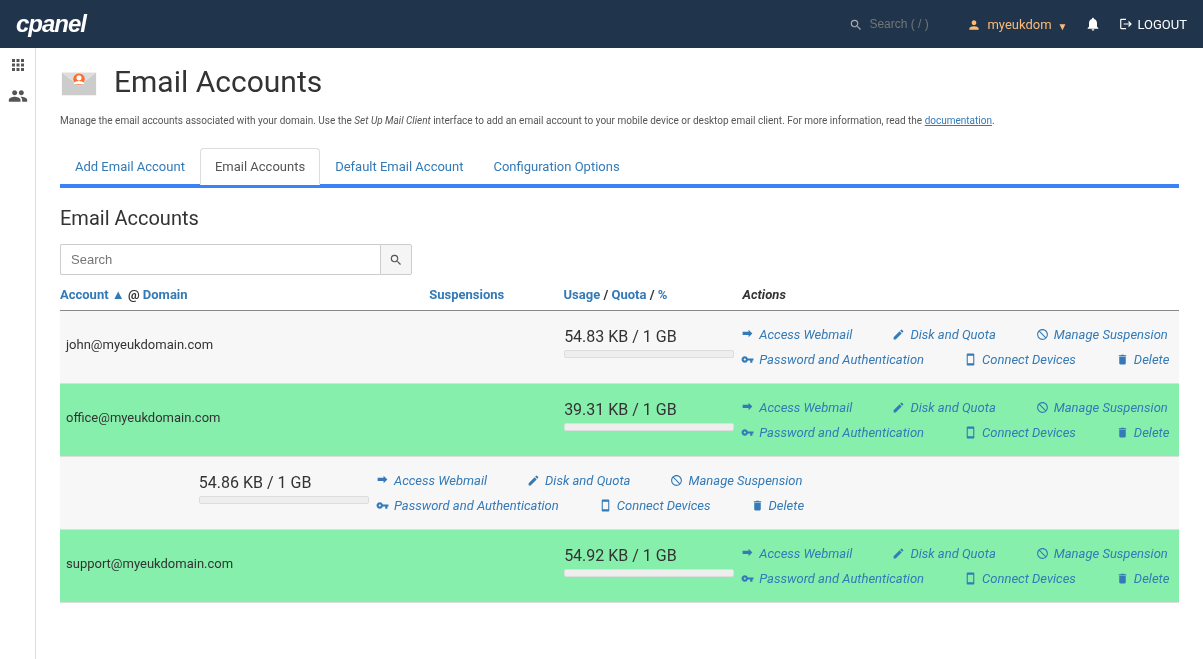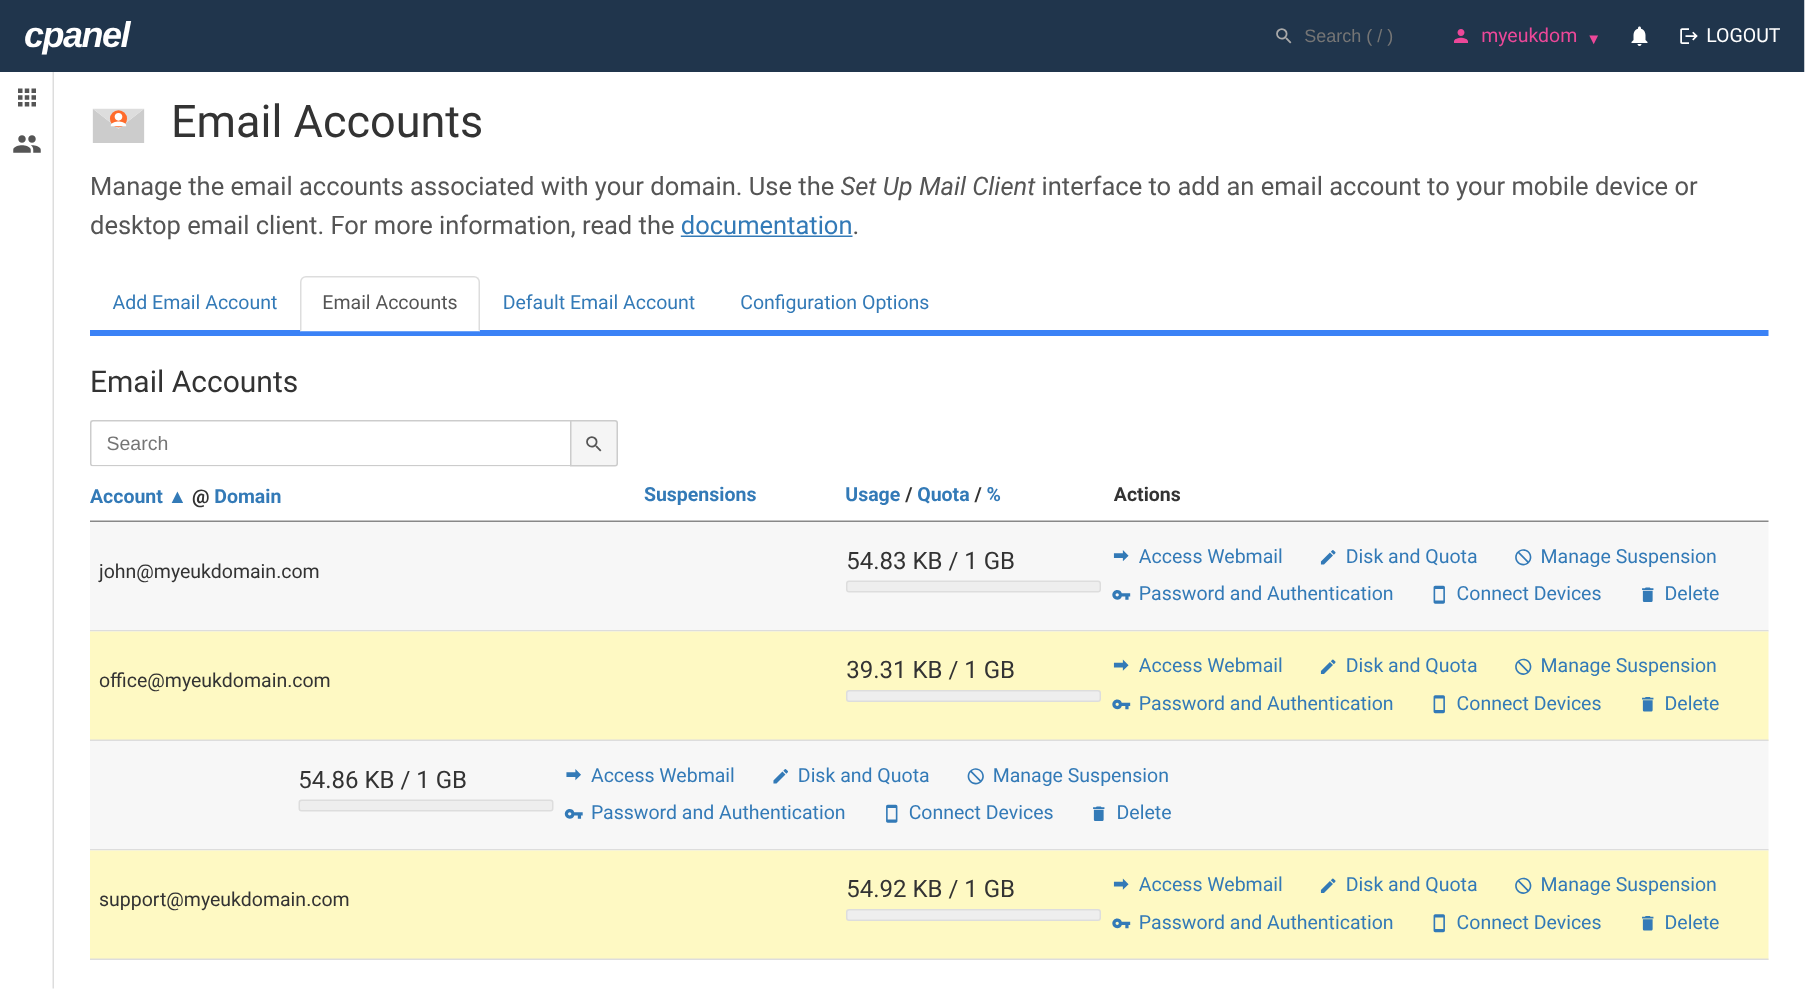--- a/index.html
+++ b/index.html
@@ -6,70 +6,70 @@
 body { font-family: -apple-system, BlinkMacSystemFont, "Segoe UI", Roboto, Arial, sans-serif; font-size: 13px; color: #333; background: #fff; }
 a { color: #337ab7; text-decoration: none; cursor: pointer; }
 
 
 .top-header { background: #20354c; color: #fff; height: 48px; display: flex; align-items: center; padding: 0 16px; justify-content: space-between; }
 .logo { font-family: Arial, sans-serif; font-weight: 900; font-style: italic; font-size: 24px; letter-spacing: -1px; }
 .logo .p { text-transform: lowercase; }
 .header-right { display: flex; align-items: center; gap: 18px; color: #ccc; font-size: 13px; }
 .search-area { display: flex; align-items: center; gap: 6px; color: #aaa; }
 .search-area input { background: transparent; border: none; color: #ccc; font-size: 12px; width: 80px; outline: none; }
-.user-area { display: flex; align-items: flex-end; gap: 6px; cursor: pointer; color: #ec4899; }
+.user-area { display: flex; align-items: flex-end; gap: 6px; cursor: pointer; color: #fdba74; }
 .bell-icon, .logout { cursor: pointer; color: #fff; display: flex; align-items: flex-start; gap: 4px; }
 
 
 .left-strip { position: absolute; left: 0; top: 48px; width: 36px; background: #fff; border-right: 1px solid #ddd; height: calc(100% - 48px); display: flex; flex-direction: column; align-items: center; padding-top: 8px; gap: 12px; }
 .left-strip .strip-icon { color: #555; cursor: pointer; }
 
 
 .main { margin-left: 36px; padding: 16px 24px 40px 24px; }
 
 .page-title-row { display: flex; align-items: center; gap: 16px; margin-bottom: 14px; }
 .page-title-icon { width: 38px; height: 32px; position: relative; }
 .page-title-icon svg { width: 100%; height: 100%; }
 .page-title { font-size: 30px; font-weight: 400; color: #333; }
 
-.description { font-size: 17px; color: #555; margin-bottom: 20px; line-height: 1.5; }
+.description { font-size: 10px; color: #555; margin-bottom: 20px; line-height: 1.5; }
 .description em { font-style: italic; }
 .description a { text-decoration: underline; }
 
 
 .tabs { border-bottom: 4px solid #3b82f6; display: flex; margin-bottom: 18px; }
 .tab { padding: 10px 14px; font-size: 13px; color: #337ab7; cursor: pointer; border: 1px solid transparent; border-bottom: none; margin-bottom: -1px; }
 .tab.active { color: #555; border: 1px solid #ddd; border-bottom-color: #fff; background: #fff; border-radius: 4px 4px 0 0; }
 
 .section-title { font-size: 20px; font-weight: 400; color: #333; margin-bottom: 14px; }
 
 
 .search-box { display: flex; margin-bottom: 12px; }
 .search-box input { width: 320px; padding: 7px 10px; border: 1px solid #ccc; border-right: none; border-radius: 2px 0 0 2px; font-size: 13px; outline: none; }
 .search-box button { width: 32px; border: 1px solid #ccc; background: #f5f5f5; border-radius: 0 2px 2px 0; cursor: pointer; display: flex; align-items: center; justify-content: center; color: #555; }
 
 
 .table-header { display: flex; border-bottom: 1px solid #888; padding-bottom: 8px; font-size: 13px; font-weight: 700; }
 .col-account { width: 33%; }
 .col-susp { width: 12%; }
 .col-usage { width: 16%; }
-.col-actions { width: 39%; }
+.col-actions { width: 39%; font-style: italic; }
 .th-link { color: #337ab7; font-weight: 700; }
 .th-plain { color: #333; }
 
-.account-row { display: flex; border-bottom: 1px solid #ddd; padding: 16px 6px; align-items: flex-start; background: #fef9c3; }
+.account-row { display: flex; border-bottom: 1px solid #ddd; padding: 16px 6px; align-items: flex-start; background: #86efac; }
 .account-row:nth-child(odd) { background: #f7f7f7; }
 .account-email { color: #333; font-size: 13px; padding-top: 10px; }
 .usage-cell { font-size: 16px; color: #333; }
 .usage-bar { width: 170px; height: 8px; background: #eee; border: 1px solid #ddd; border-radius: 2px; margin-top: 4px; }
 
 .actions-grid { display: flex; flex-wrap: wrap; gap: 10px 24px; }
 .action-link { color: #337ab7; font-size: 13px; display: inline-flex; align-items: center; gap: 5px; cursor: pointer; white-space: nowrap; }
 .action-link svg { width: 13px; height: 13px; fill: #337ab7; }
-.action-row { display: flex; gap: 24px; width: 100%; text-align: center; }
+.action-row { display: flex; gap: 40px; width: 100%; text-align: center; }
 
 .icon-svg { width: 14px; height: 14px; fill: currentColor; display: inline-block; vertical-align: middle; }
 </style>
 </head>
 <body>
 
 <div class="top-header">
   <div class="logo"><span class="p">cPanel</span></div>
   <div class="header-right">
     <div class="search-area">

